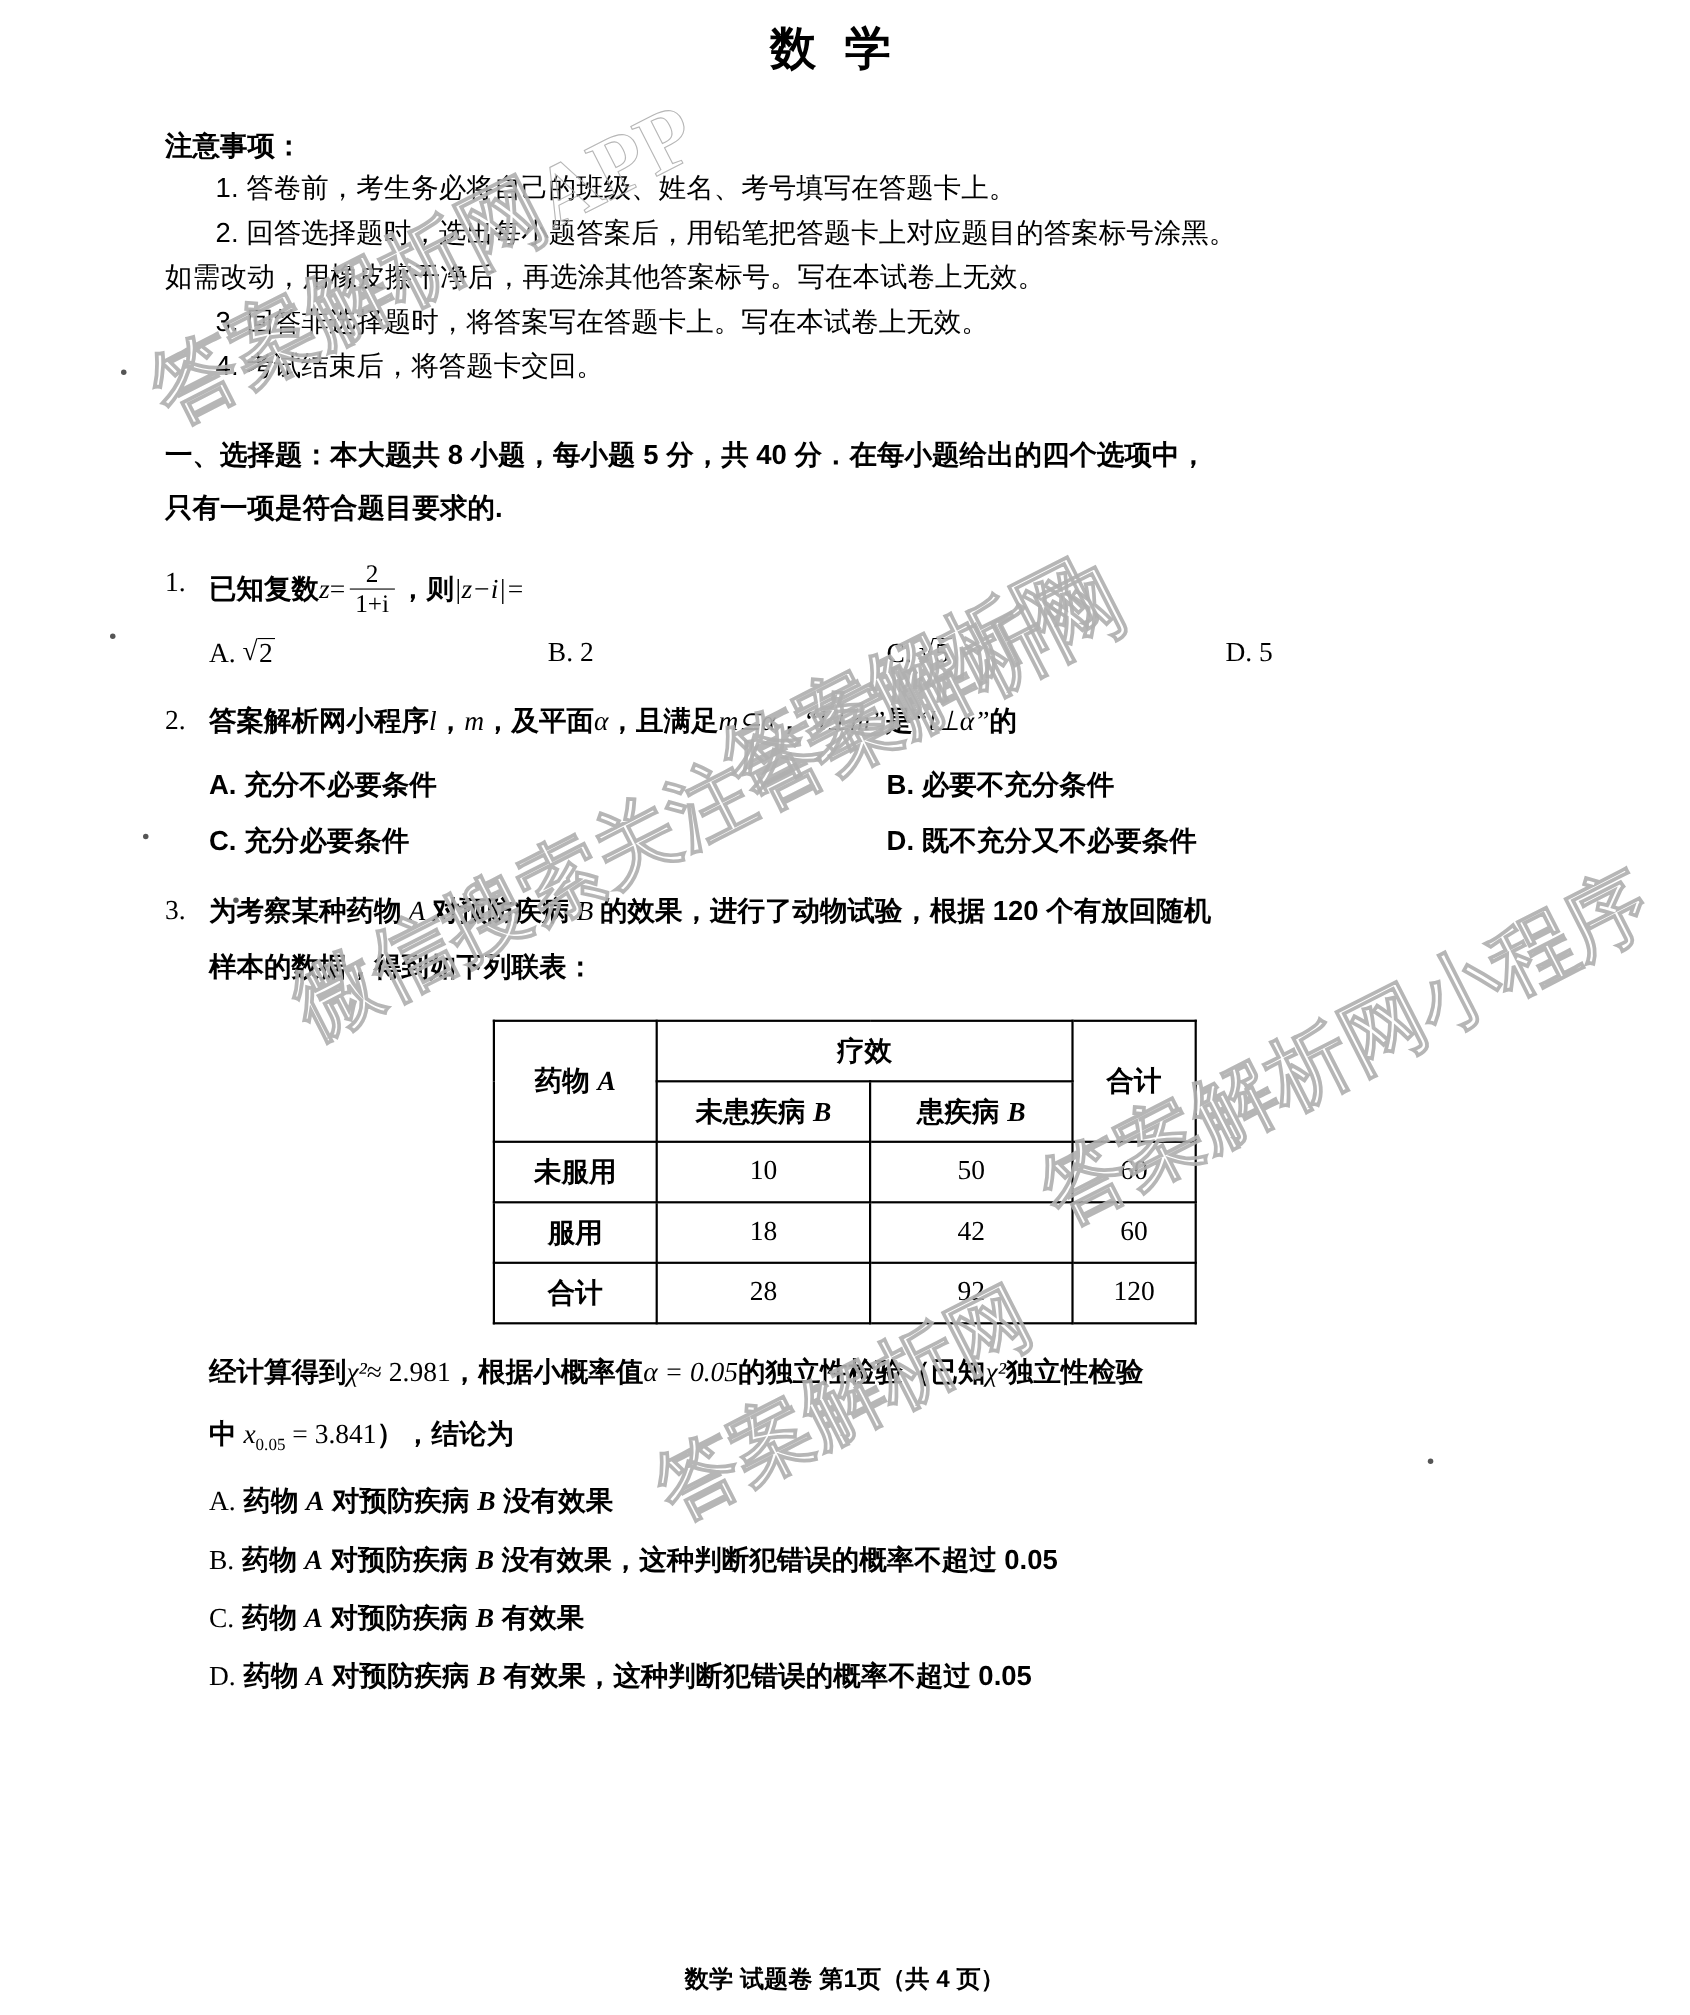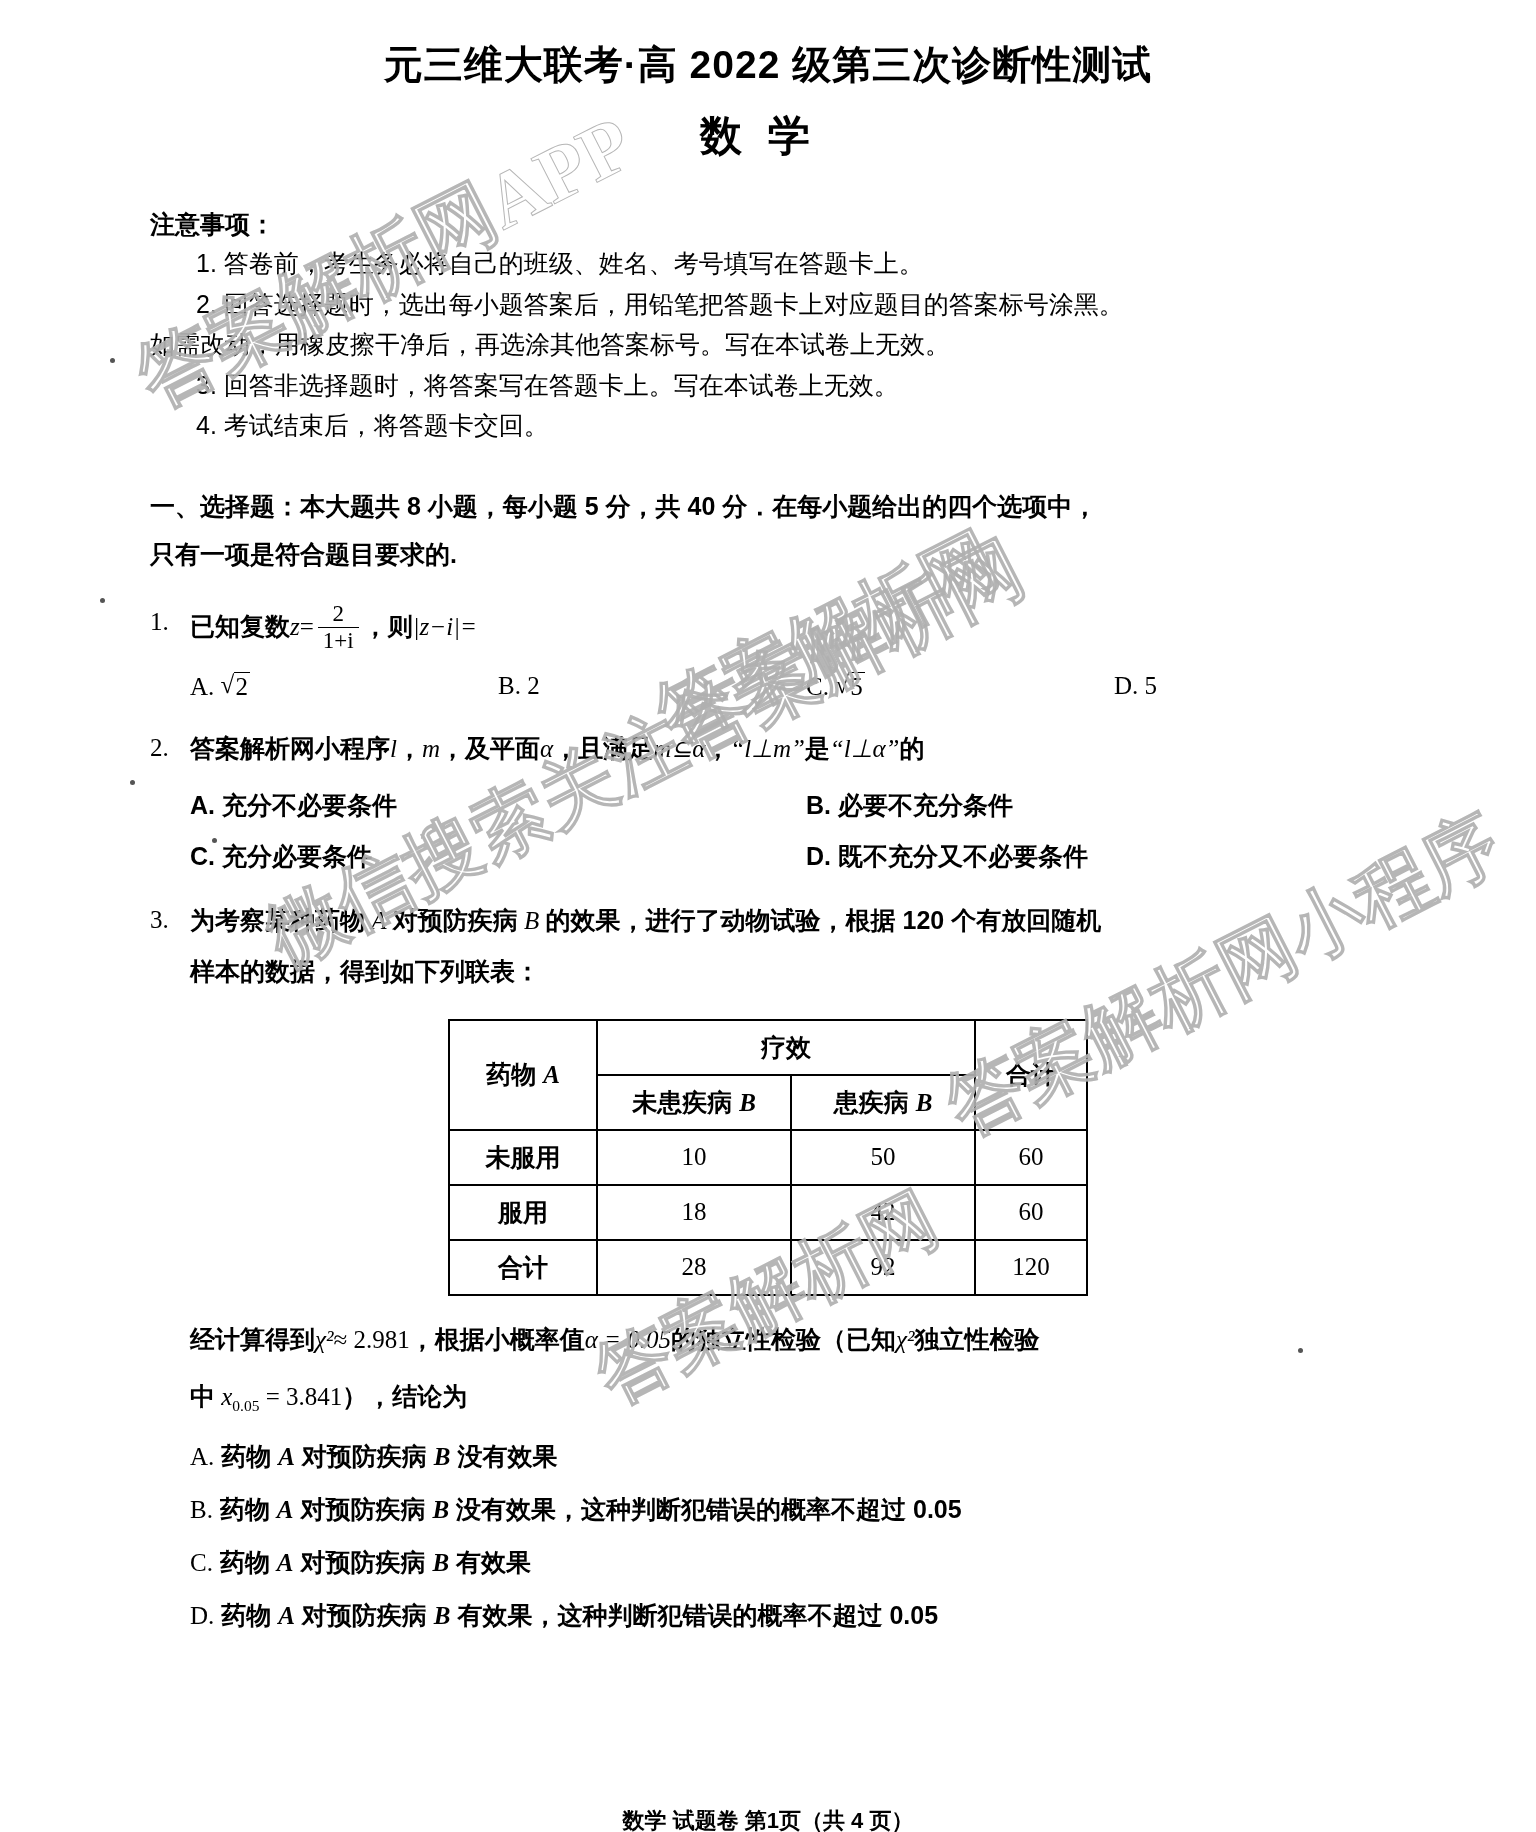--- a/index.html
+++ b/index.html
@@ -123,21 +123,20 @@
   </div>
 
   <div class="dot" style="left:110px;top:320px;"></div>
   <div class="dot" style="left:130px;top:742px;"></div>
   <div class="dot" style="left:100px;top:560px;"></div>
   <div class="dot" style="left:212px;top:800px;"></div>
   <div class="dot" style="left:1298px;top:1310px;"></div>
 
   <div class="content">
 
-    <div class="title">元三维大联考·高 2022 级第三次诊断性测试</div>
     <div class="subject">数学</div>
 
     <div class="notice-title">注意事项：</div>
     <div class="notice-item">1. 答卷前，考生务必将自己的班级、姓名、考号填写在答题卡上。</div>
     <div class="notice-item">2. 回答选择题时，选出每小题答案后，用铅笔把答题卡上对应题目的答案标号涂黑。</div>
     <div class="notice-item" style="text-indent:0;">如需改动，用橡皮擦干净后，再选涂其他答案标号。写在本试卷上无效。</div>
     <div class="notice-item">3. 回答非选择题时，将答案写在答题卡上。写在本试卷上无效。</div>
     <div class="notice-item">4. 考试结束后，将答题卡交回。</div>
 
     <div class="sec-head">一、选择题：本大题共 8 小题，每小题 5 分，共 40 分．在每小题给出的四个选项中，</div>

